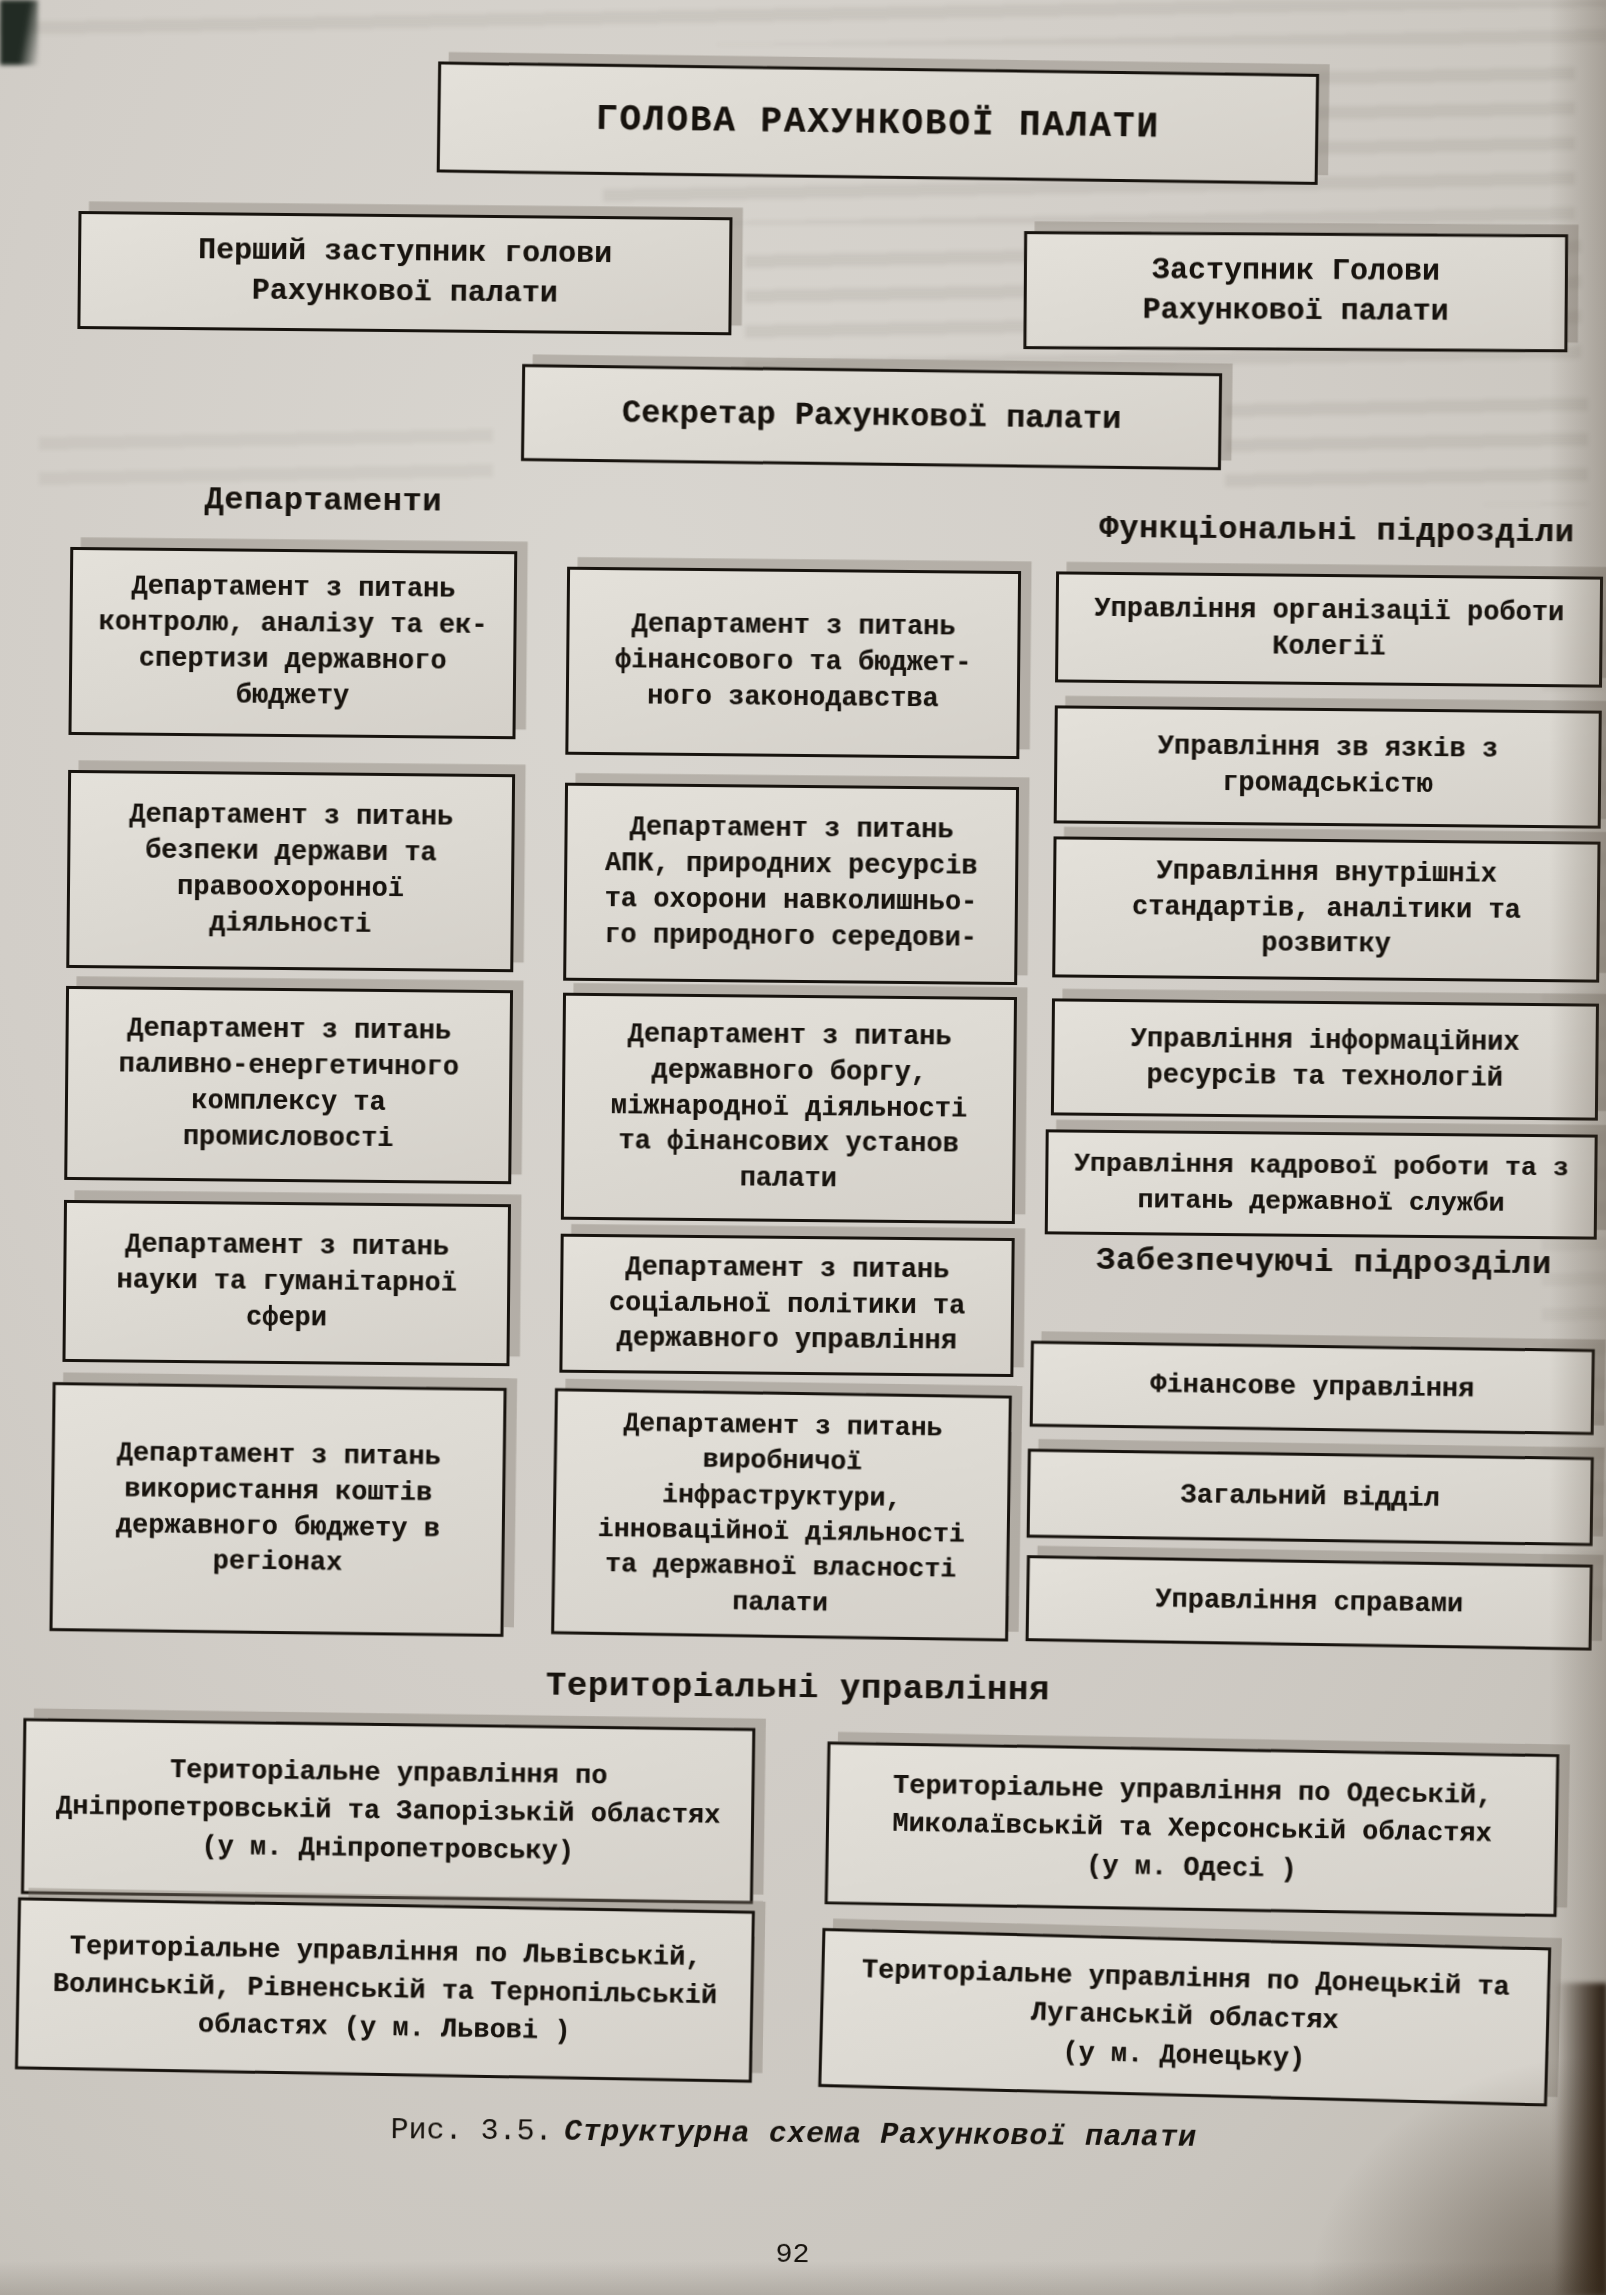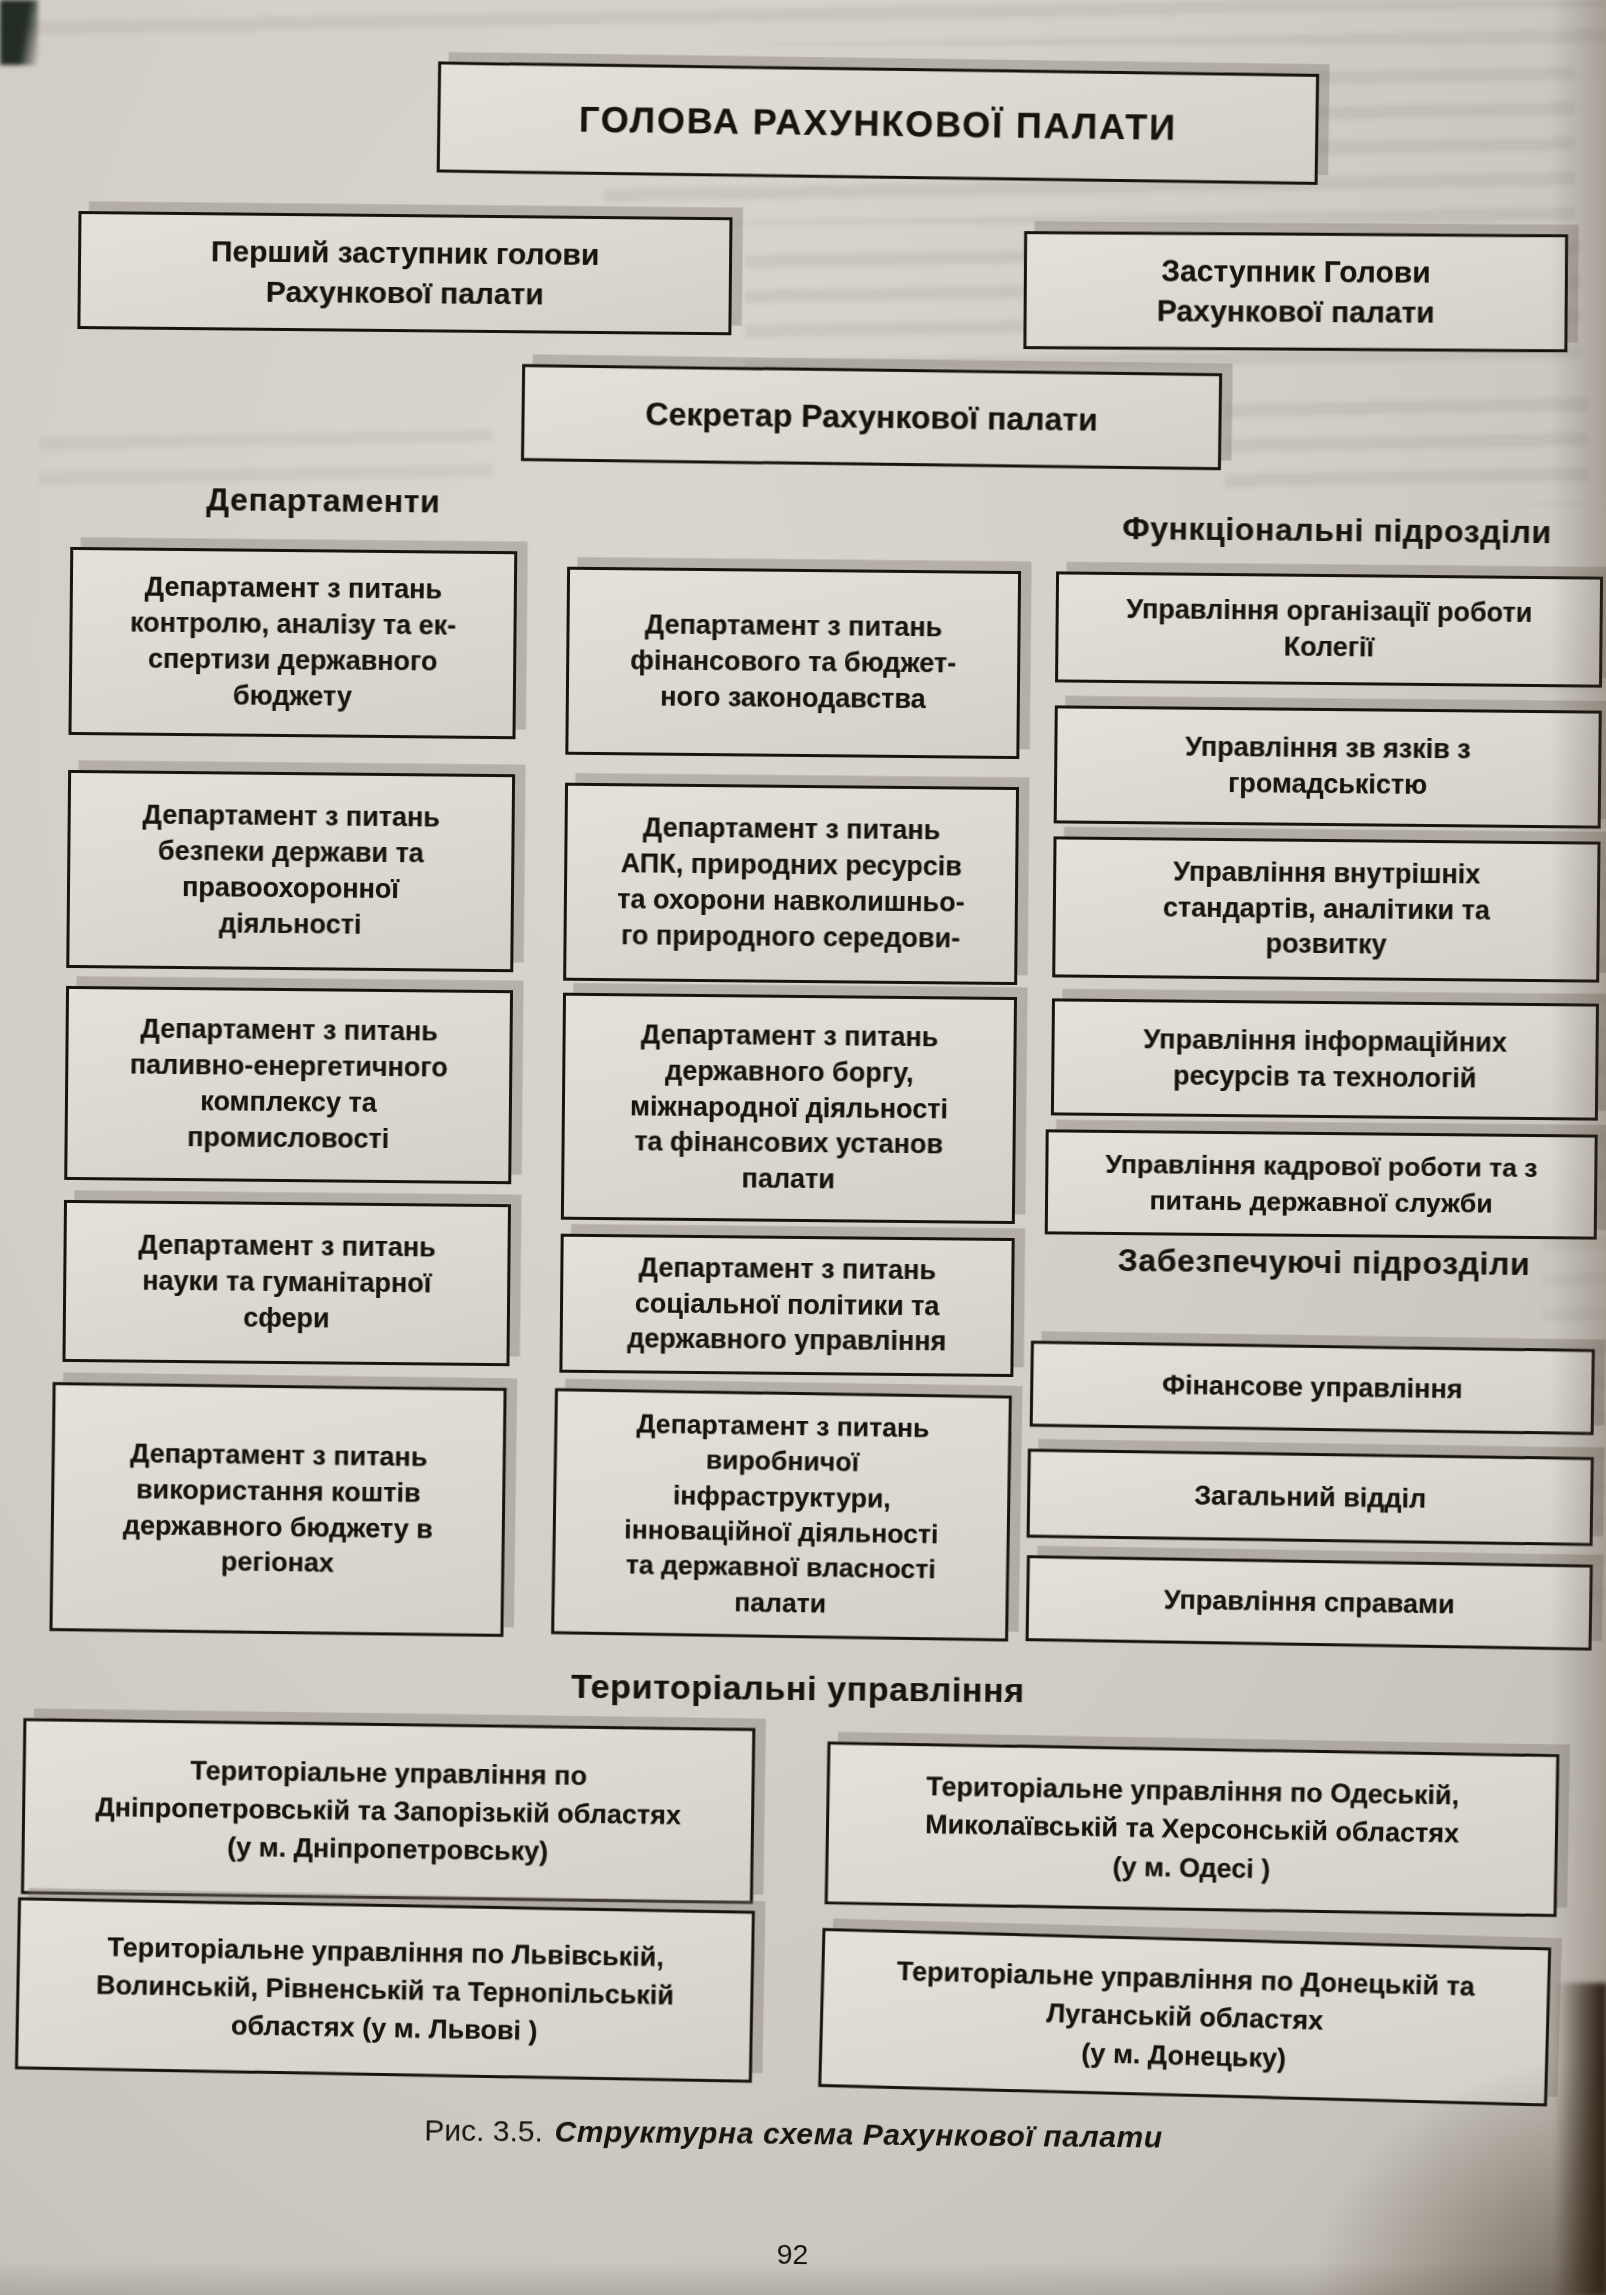--- a/index.html
+++ b/index.html
@@ -2,21 +2,21 @@
 <html lang="uk" style="font-size:10.4px"><head>
 <meta charset="utf-8">
 <style>
   html,body{margin:0;padding:0;background:#8a857c;}
   .page{
     position:relative;
     width:1607px;height:2295px;
     overflow:hidden;
     background:
       radial-gradient(ellipse at 38% 28%, #d9d6d0 0%, #d2cec8 45%, #c9c5be 78%, #beb9b1 100%);
-    font-family:Liberation Sans, sans-serif;
+    font-family:Liberation Mono, monospace;
     color:#17130e;
   }
   .board{
     position:absolute;inset:0;
     transform:rotate(0.55deg);
     transform-origin:803px 1101px;
     filter:blur(0.2px);
   }
   .bx{
     position:absolute;

